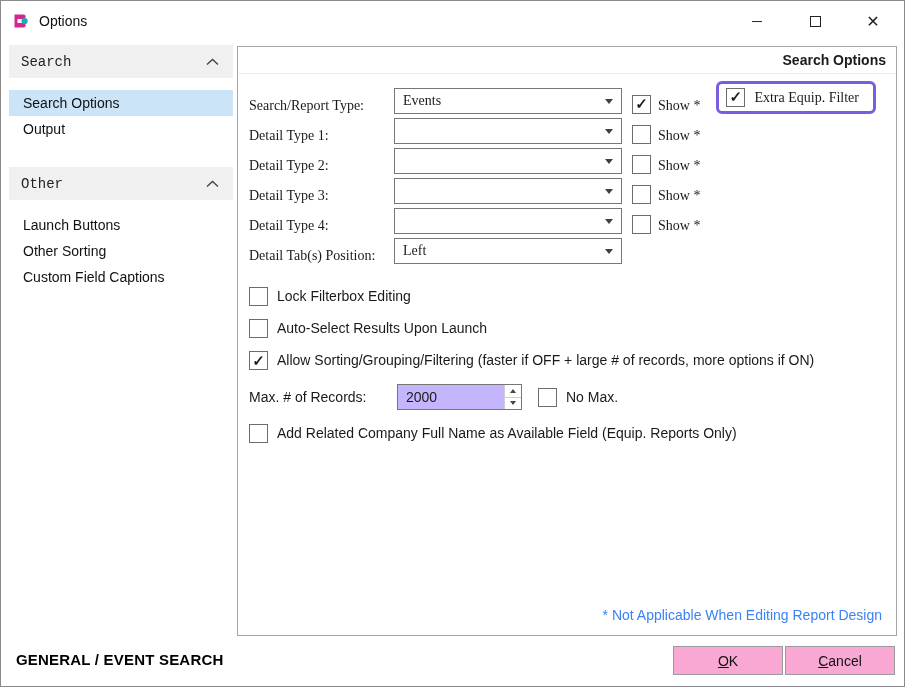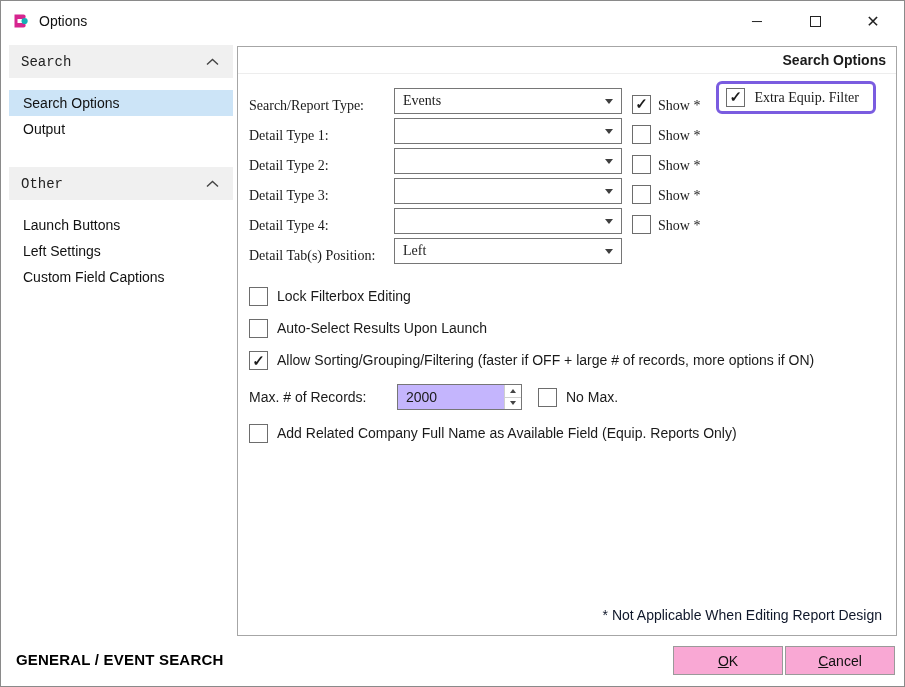--- a/index.html
+++ b/index.html
@@ -109,21 +109,21 @@
   .spin-btn { flex: 1; display: flex; align-items: center; justify-content: center; background: #fff; border: none; cursor: default; }
   .spin-btn.up { border-bottom: 1px solid #cfcfcf; }
   .tri-up { width: 0; height: 0; border-left: 3.5px solid transparent; border-right: 3.5px solid transparent; border-bottom: 4px solid #444; }
   .tri-down { width: 0; height: 0; border-left: 3.5px solid transparent; border-right: 3.5px solid transparent; border-top: 4px solid #444; }
   .nomax-cb { margin-left: 16px; }
 
   .addrel-row { margin-top: 6px; height: 30px; display: flex; align-items: center; padding-left: 11px; }
 
   .footnote {
     position: absolute; right: 14px; bottom: 12px;
-    font-size: 14px; color: #0f172a;
+    font-size: 14px; color: #3b82f6;
   }
 
   
   .footer-context {
     position: absolute; left: 15px; top: 650px;
     font-weight: bold; font-size: 15px; letter-spacing: .2px; color: #000;
   }
   .btn {
     position: absolute; top: 645px; width: 110px; height: 29px;
     background: #f9a8d4; border: 1px solid #9a9a9a;
@@ -182,21 +182,21 @@
         <svg width="13" height="8" viewBox="0 0 13 8">
             <polyline points="1,6.5 6.5,1.5 12,6.5" fill="none" stroke="#444" stroke-width="1.4"></polyline>
           </svg>
       </span>
     </div>
     <div class="side-items">
       <div class="side-item">
         <span>Launch Buttons</span>
       </div>
       <div class="side-item">
-        <span>Left Settings</span>
+        <span>Other Sorting</span>
       </div>
       <div class="side-item">
         <span>Custom Field Captions</span>
       </div>
     </div>
   </div>
 
   <div class="panel">
     <div class="panel-header">Search Options</div>
 

